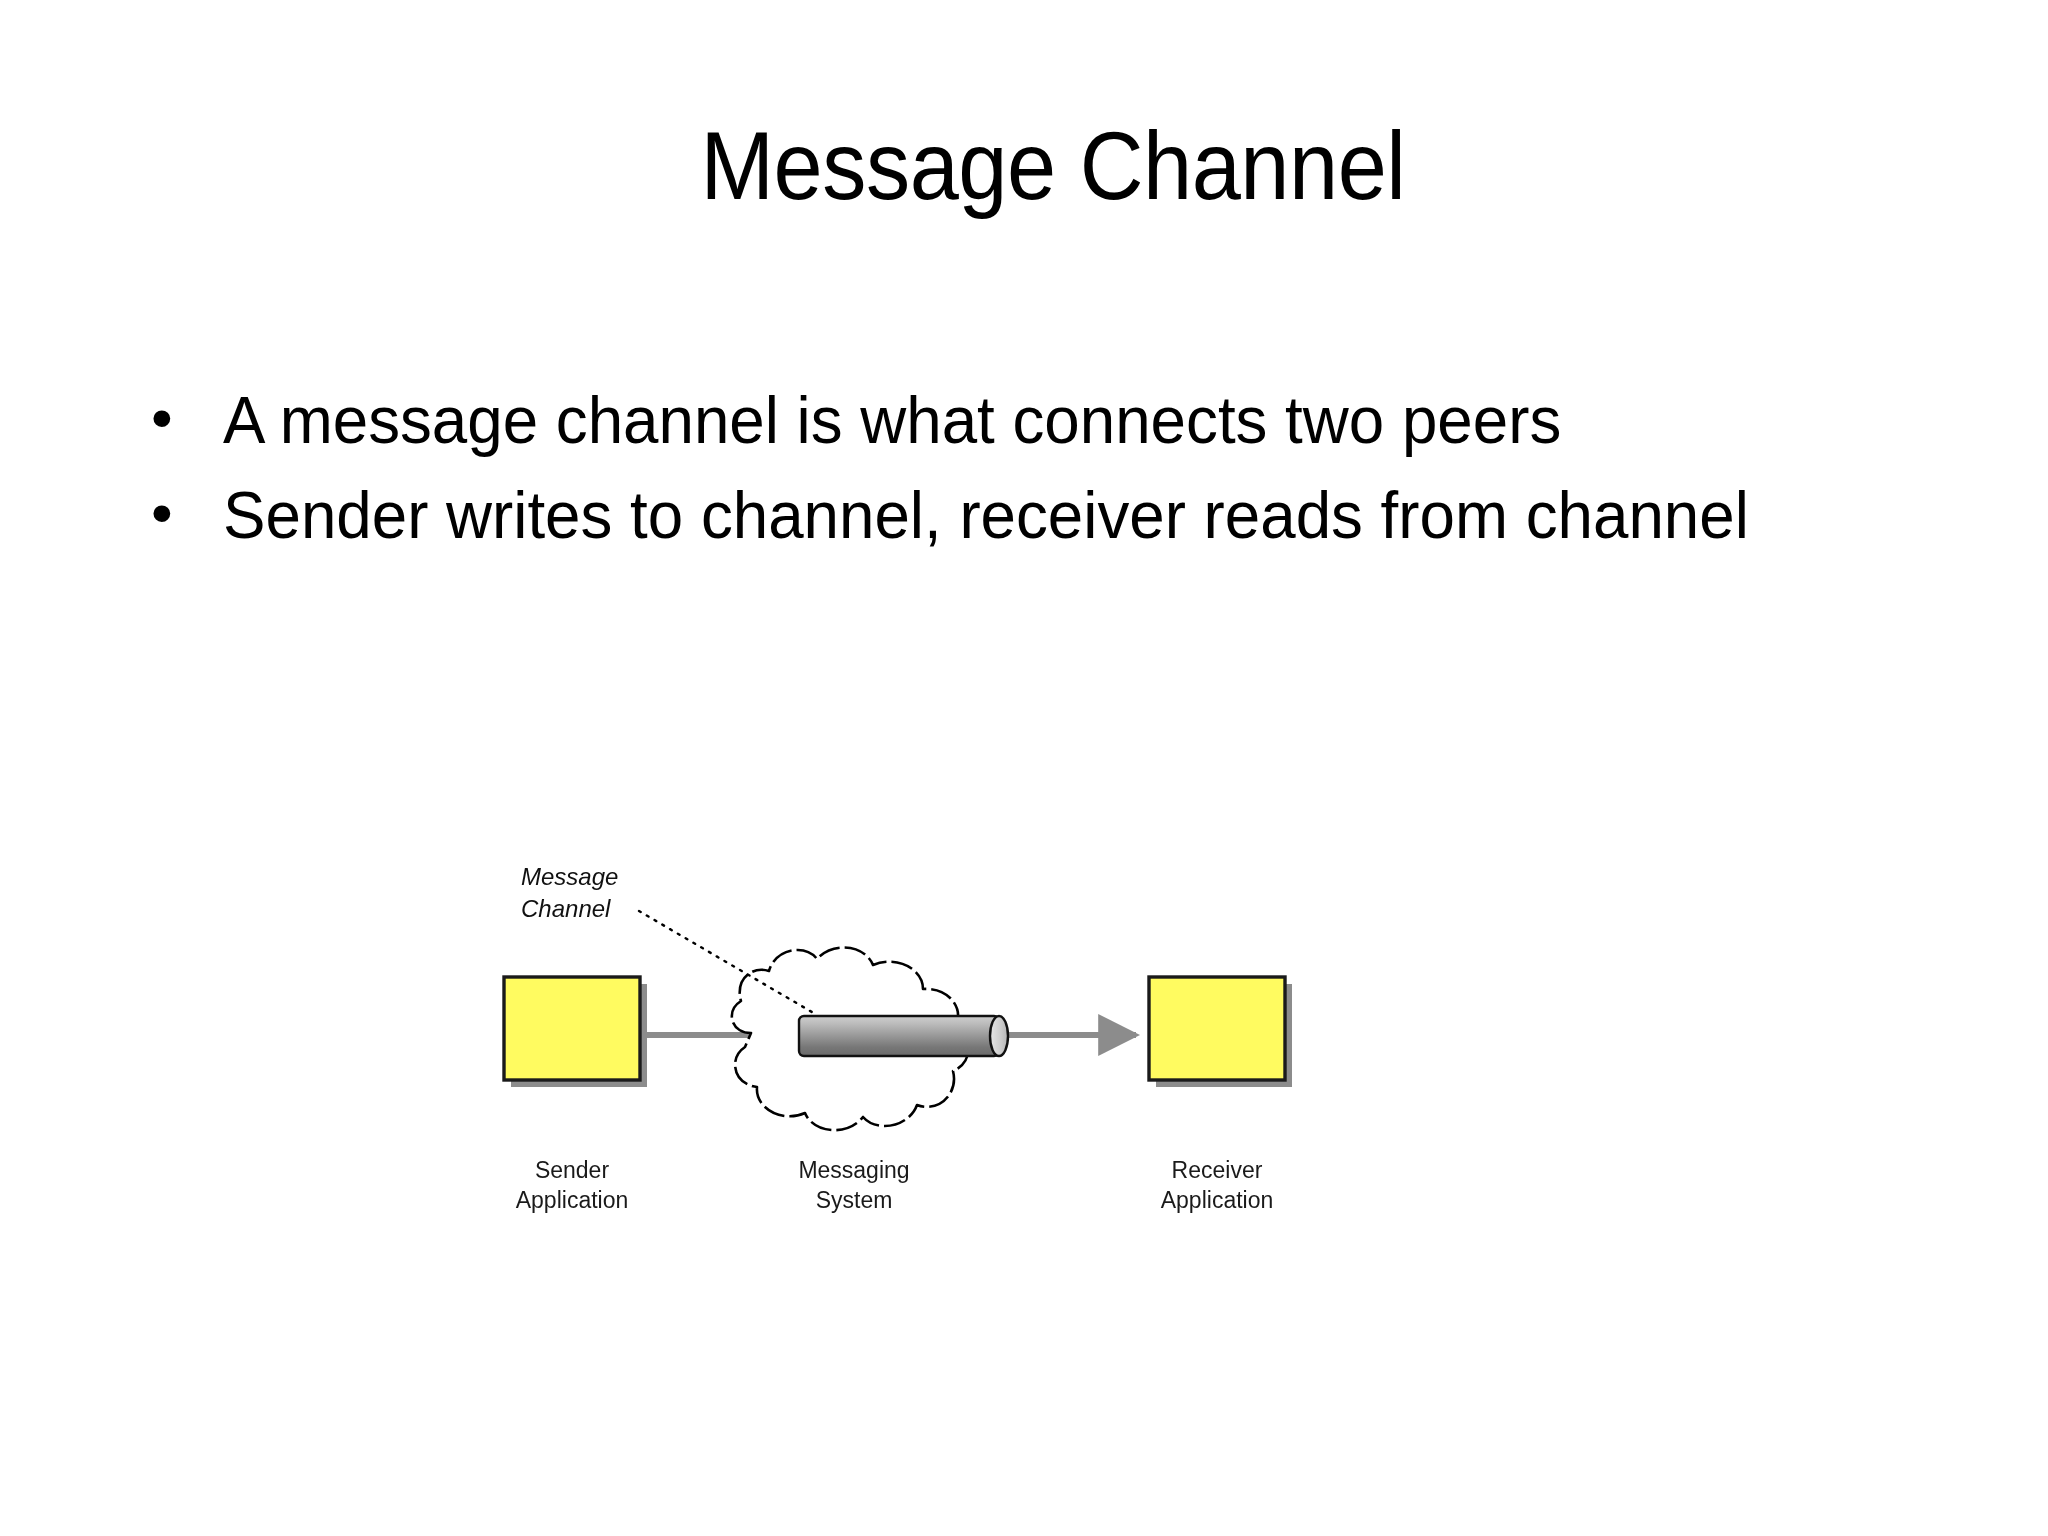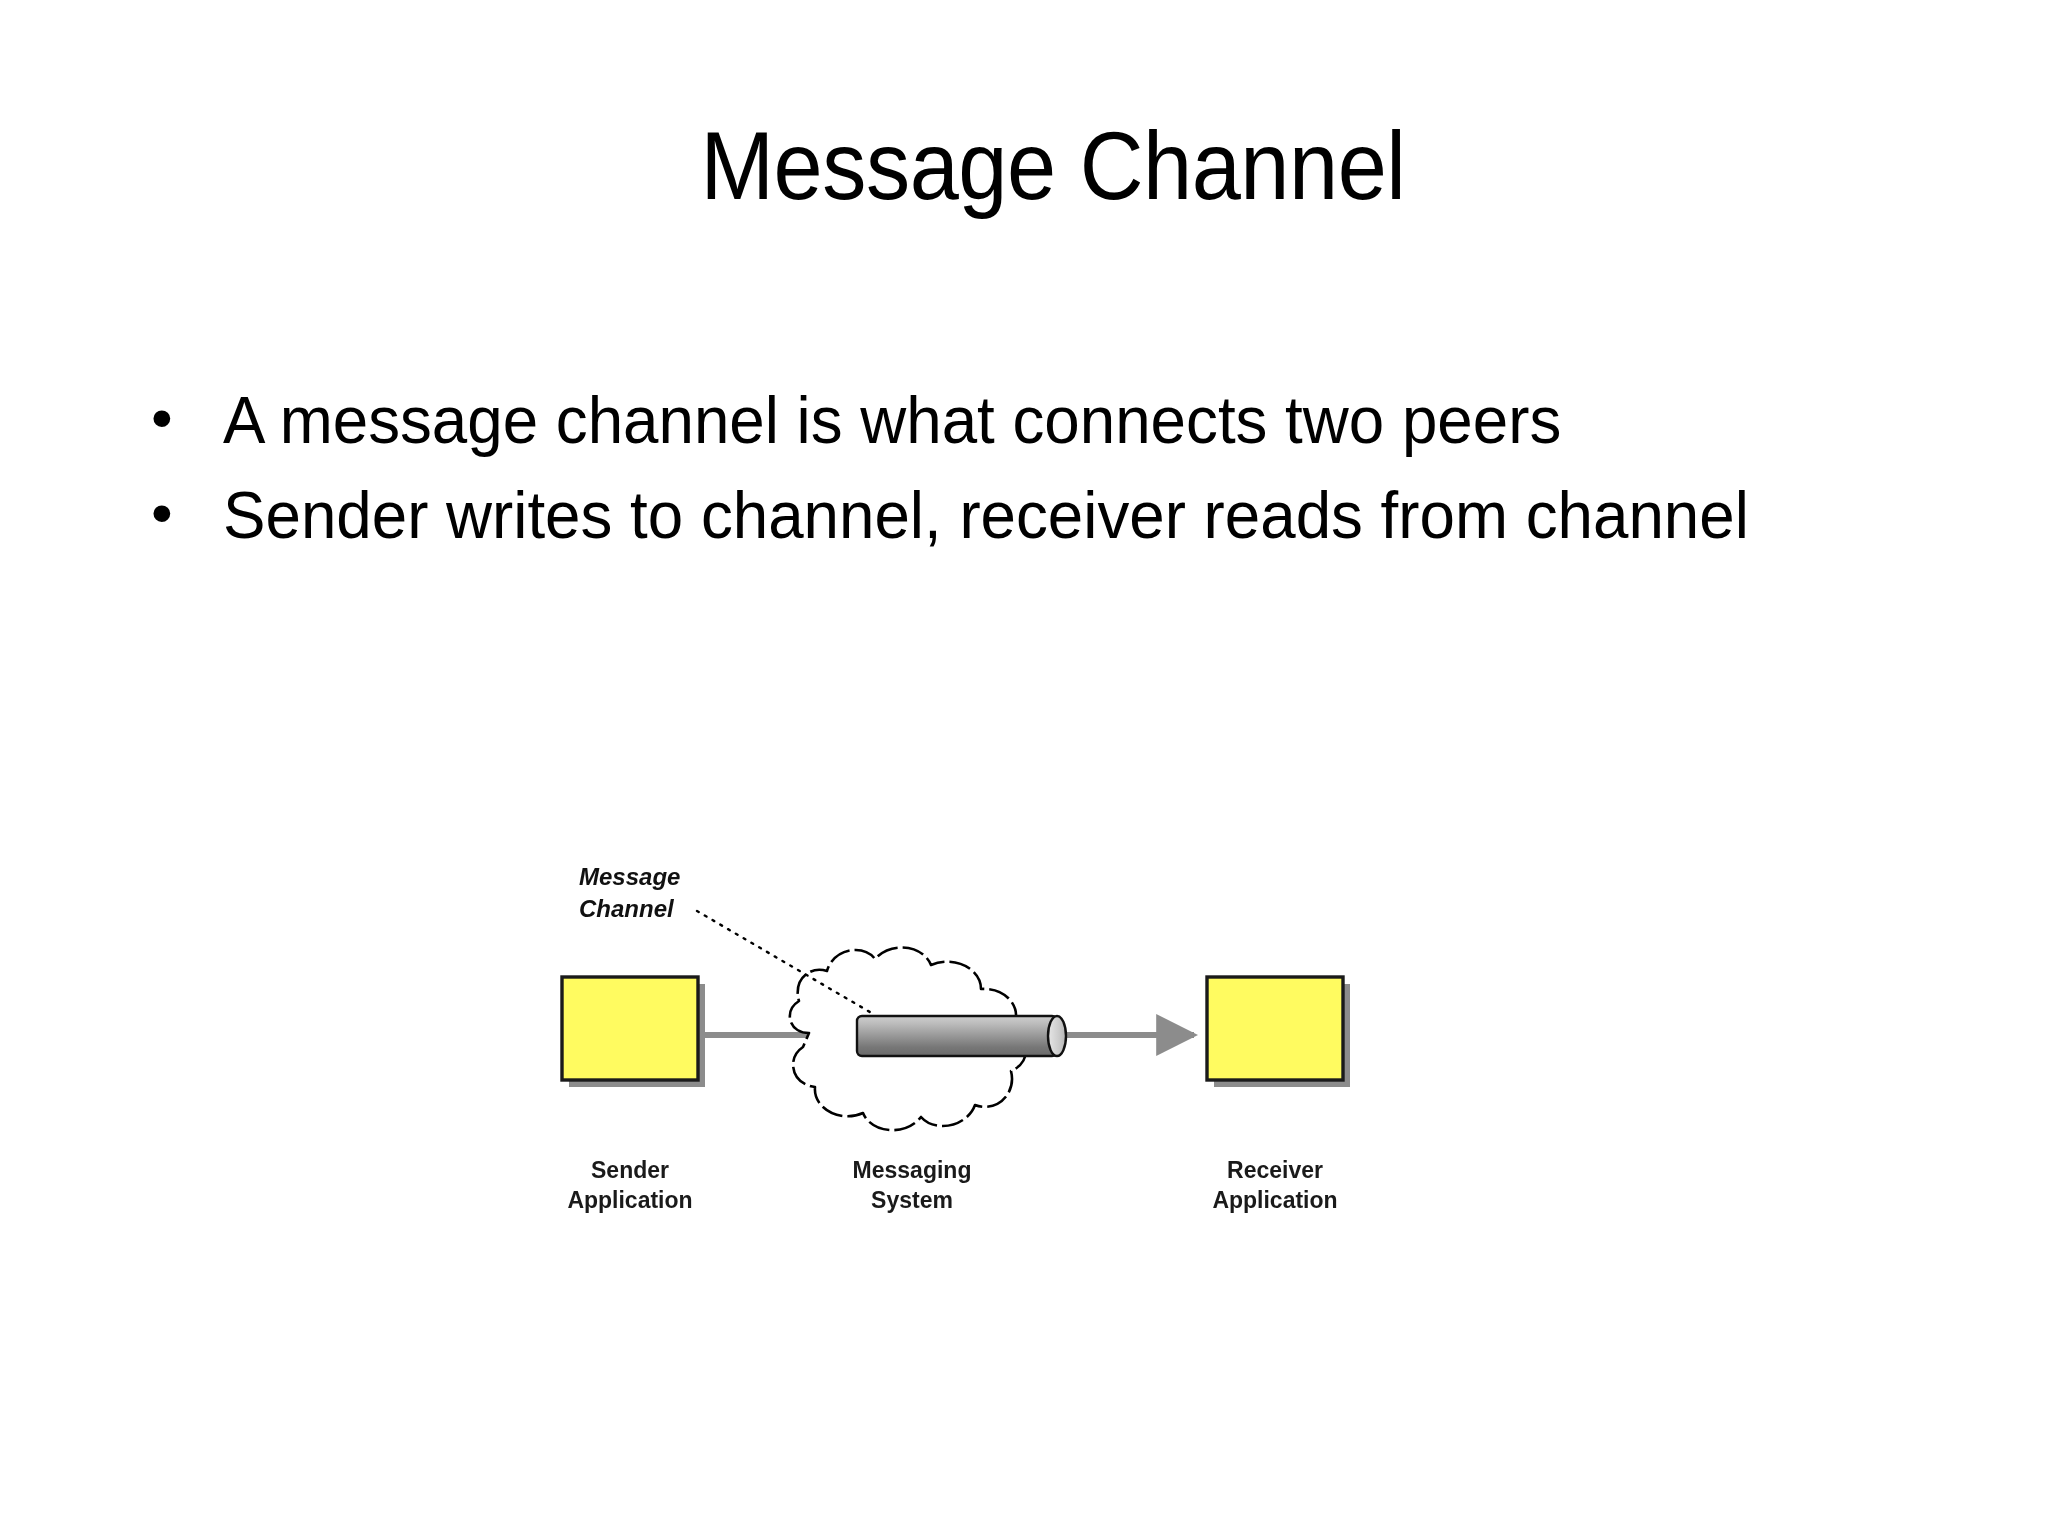--- a/index.html
+++ b/index.html
@@ -70,25 +70,24 @@
     line-height: 1.22;
     color: #000000;
     font-family: "Liberation Sans Narrow", "Liberation Sans", sans-serif;
     transform: scaleX(0.965);
     transform-origin: left top;
   }
 
   
   .diagram {
     position: absolute;
-    left: 528px;
+    left: 470px;
     top: 845px;
     width: 800px;
     height: 420px;
-    font-weight: bold;
   }
   .diagram svg {
     display: block;
     width: 800px;
     height: 420px;
   }
   .dg-label {
     font-family: "Liberation Sans Narrow", "Liberation Sans", sans-serif;
     font-size: 23px;
     fill: #1a1a1a;

